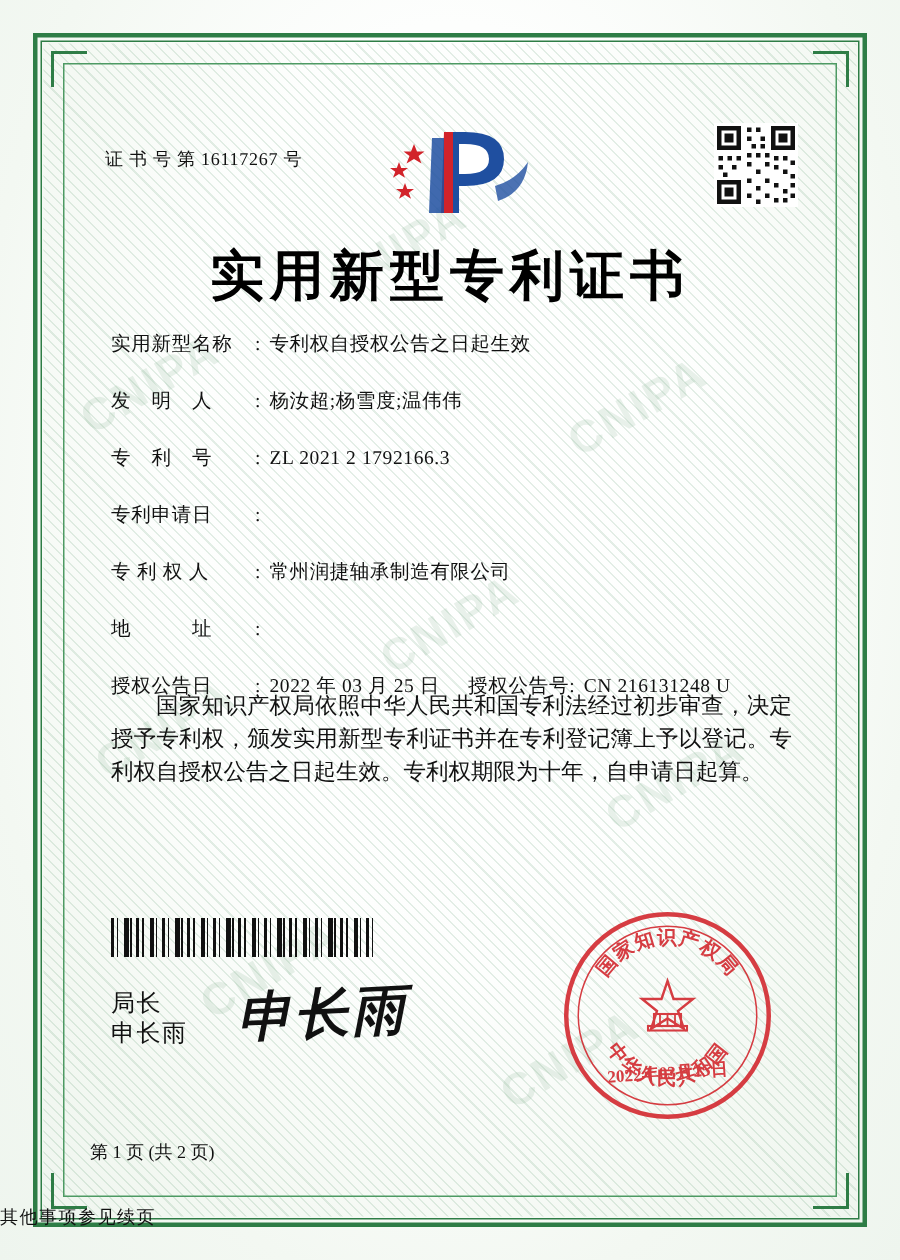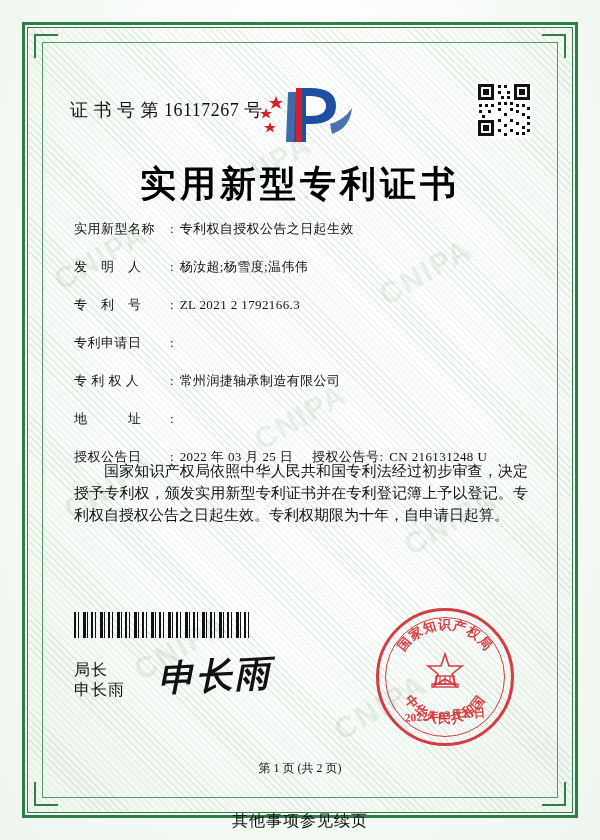--- a/index.html
+++ b/index.html
@@ -105,21 +105,21 @@
     top: 60px;
     right: 60px;
     bottom: 60px;
   }
 
   
   .cert-no {
     position: absolute;
     left: 10px;
     top: 38px;
-    font-size: 18px;
+    font-size: 12px;
     color: #111;
     letter-spacing: 0.5px;
   }
 
   .logo {
     position: absolute;
     left: 50%;
     top: 20px;
     transform: translateX(-50%);
     width: 120px;
@@ -288,32 +288,31 @@
     font-weight: bold;
     color: #d2232a;
     transform: rotate(-4deg);
   }
 
   .page-no {
     position: absolute;
     left: 0;
     right: 0;
     top: 700px;
-    text-align: center;
     font-size: 12px;
     color: #111;
   }
 
   .footer-note {
     position: absolute;
     left: 0;
     right: 0;
-    bottom: 8px;
-    text-align: center;
-    font-size: 16px;
+    bottom: 20px;
+    text-align: left;
+    font-size: 12px;
     color: #111;
     letter-spacing: 1px;
   }
 </style>
 </head>
 <body>
 
 <div class="page">
 
   <div class="frame-outer"></div>

